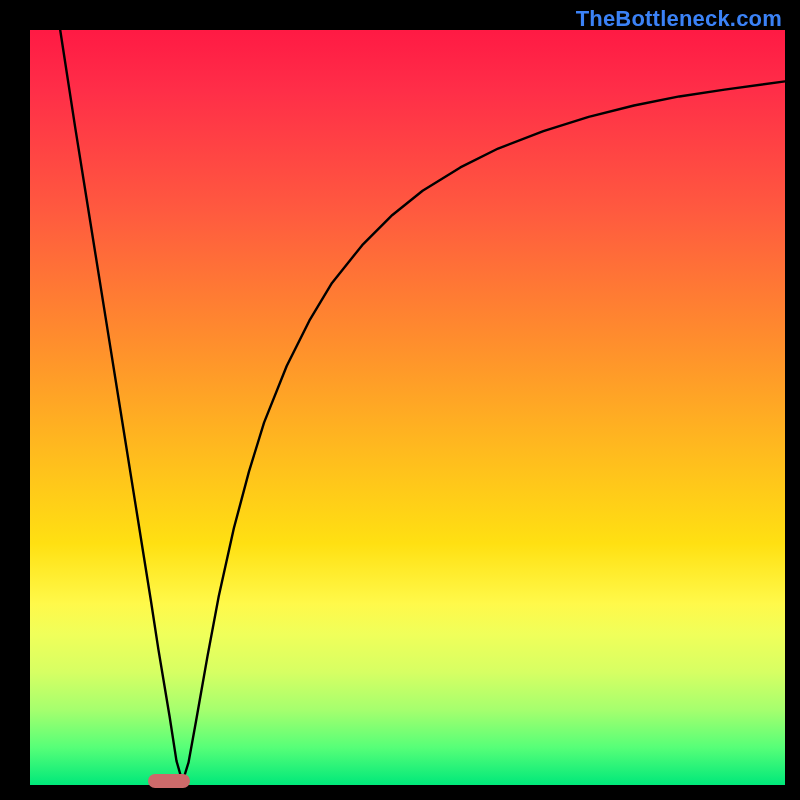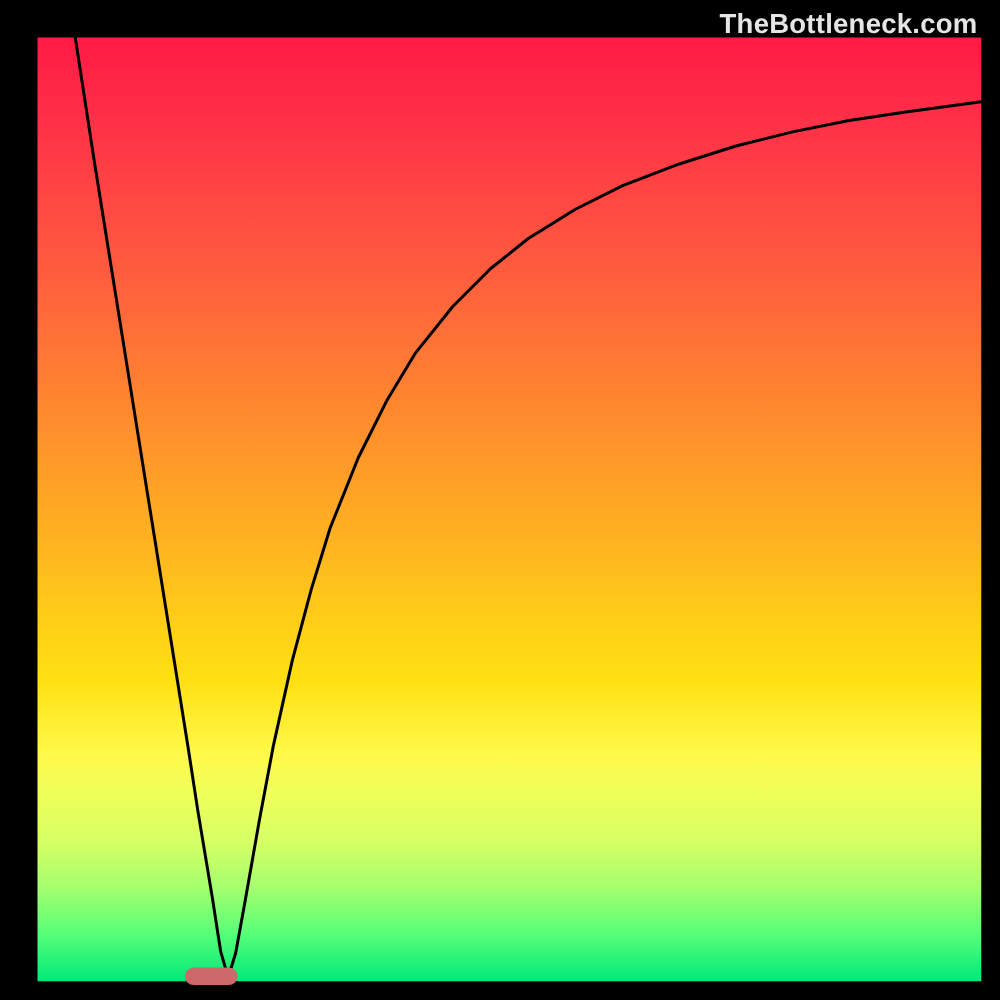--- a/index.html
+++ b/index.html
@@ -32,21 +32,21 @@
       #d7ff63 85%,
       #a6ff6e 90%,
       #57ff78 95%,
       #00e87a 100%
     );
   }
   .watermark {
     position: absolute;
     font-family: Arial, Helvetica, sans-serif;
     font-weight: 600;
-    color: #e5e5e5;
+    color: #3b82f6;
     letter-spacing: 0.2px;
     white-space: nowrap;
   }
   svg.curve {
     position: absolute;
     left: 0;
     top: 0;
   }
   .optimal-marker {
     position: absolute;

